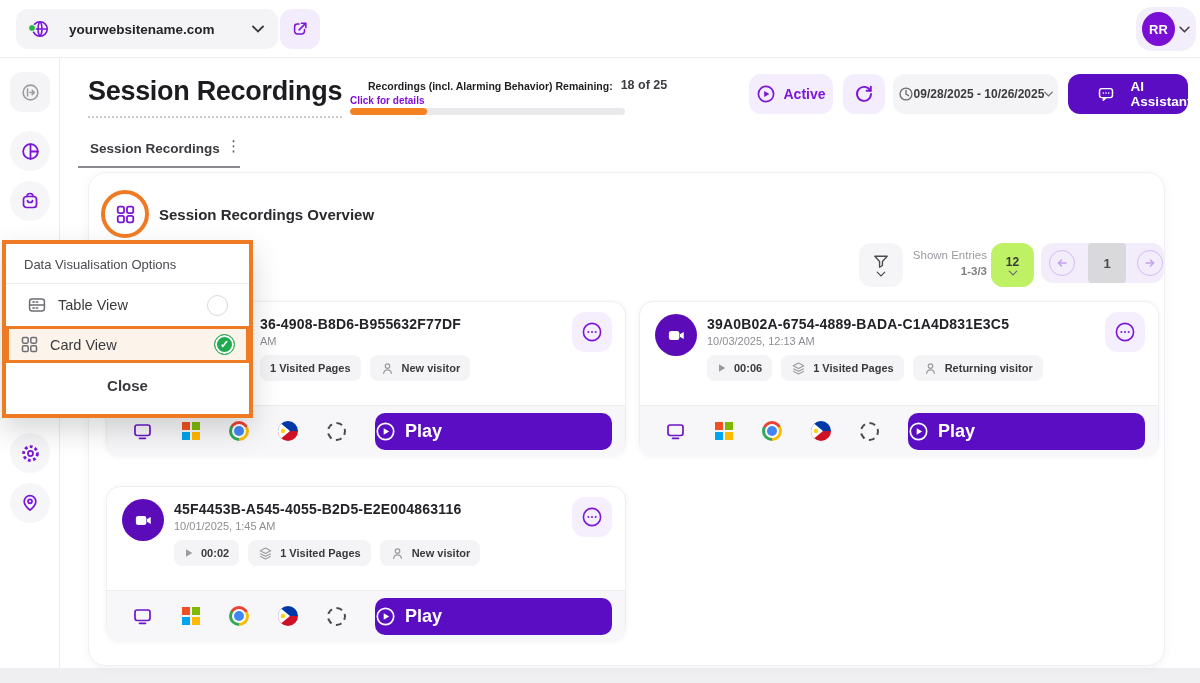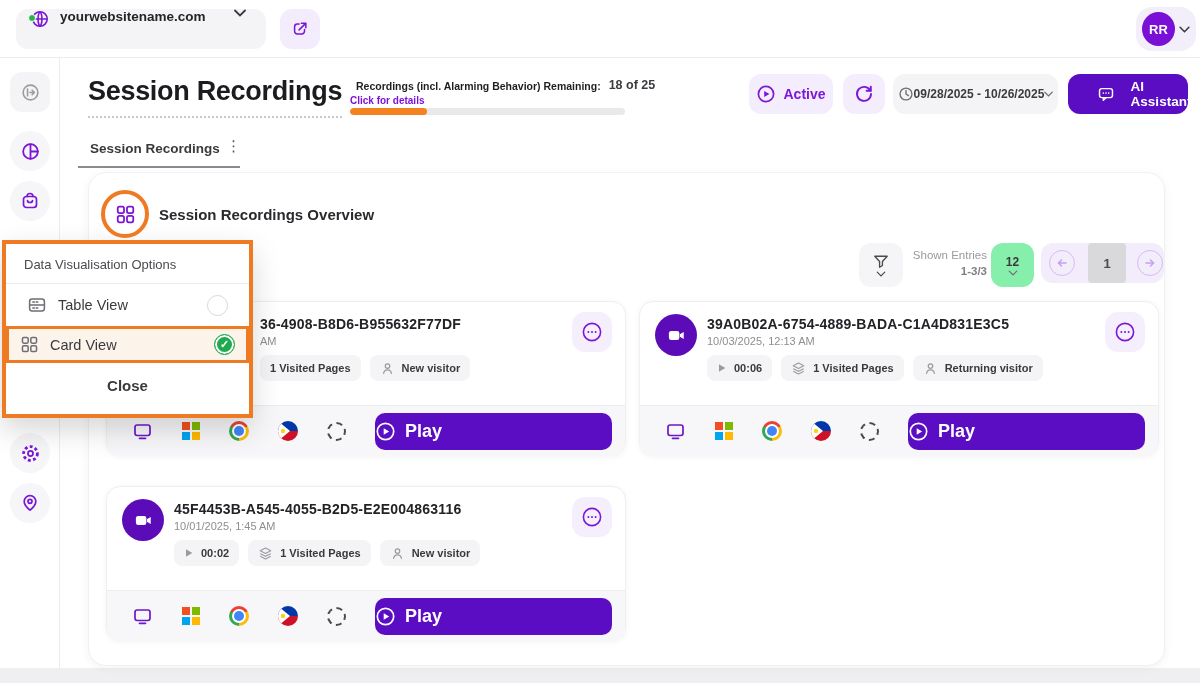--- a/index.html
+++ b/index.html
@@ -1,40 +1,40 @@
 <!DOCTYPE html>
 <html><head>
 <meta charset="utf-8">
 <style>
   * { margin:0; padding:0; box-sizing:border-box; }
   html,body { width:1200px; height:683px; font-family:"Liberation Sans", sans-serif; background:#efeff1; overflow:hidden; }
   svg { display:block; }
 
   
   .topbar { position:absolute; left:0; top:0; width:1200px; height:58px; background:#fff; border-bottom:1px solid #ececef; z-index:10; }
-  .site-pill { position:absolute; left:16px; top:9px; height:40px; min-width:250px; background:#f4f4f6; border-radius:12px; display:flex; gap:10px; padding:0 14px; cursor:pointer; }
+  .site-pill { position:absolute; left:16px; top:9px; height:40px; min-width:250px; background:#f4f4f6; border-radius:12px; display:flex; align-items:center; gap:19px; padding:0 14px; cursor:pointer; }
   .site-pill .globe { position:relative; width:20px; height:20px; }
   .globe-dot { position:absolute; left:-2px; top:5px; width:8px; height:8px; border-radius:50%; background:#28b446; border:1.5px solid #fff; }
   .site-name { font-size:13.5px; font-weight:700; color:#242428; }
   .ext-btn { position:absolute; left:280px; top:9px; width:40px; height:40px; background:#f3ecfd; border-radius:12px; display:flex; align-items:center; justify-content:center; cursor:pointer; }
   .avatar-pill { position:absolute; left:1136px; top:7px; width:60px; height:44px; background:#f2eefa; border-radius:16px; display:flex; align-items:center; gap:4px; padding:0 6px; cursor:pointer; }
   .avatar-circle { width:34px; height:34px; border-radius:50%; background:#7a0fd6; color:#fff; font-size:13px; font-weight:700; display:flex; align-items:center; justify-content:center; }
 
   
   .sidebar { position:absolute; left:0; top:58px; width:60px; height:610px; background:#fff; border-right:1px solid #ececef; z-index:5; }
   .side-ic { position:absolute; left:10px; width:40px; height:40px; display:flex; align-items:center; justify-content:center; cursor:pointer; }
   .side-ic.sq { background:#f4f4f6; border-radius:12px; color:#9a9aa0; }
   .side-ic.rd { background:#f6f6f8; border-radius:50%; color:#7b16d6; }
 
   
   .main-bg { position:absolute; left:60px; top:58px; width:1140px; height:610px; background:#fff; }
 
   .page-title { position:absolute; left:88px; top:76px; font-size:27px; font-weight:700; color:#1c1c20; letter-spacing:-0.3px; border-bottom:2px dotted #c9c9cd; padding-bottom:9px; }
 
-  .rem-row { position:absolute; left:356px; top:78px; width:300px; display:flex; align-items:flex-end; gap:8px; }
+  .rem-row { position:absolute; left:368px; top:78px; width:300px; display:flex; align-items:flex-end; gap:8px; }
   .rem-label { font-size:10.5px; font-weight:700; color:#1f1f23; }
   .rem-value { font-size:12.5px; font-weight:600; color:#3c3c40; white-space:nowrap; }
   .details-link { position:absolute; left:350px; top:95px; font-size:10px; font-weight:600; color:#8012d8; cursor:pointer; }
   .progress-track { position:absolute; left:350px; top:108px; width:275px; height:7px; background:#e9e9eb; border-radius:4px; overflow:hidden; }
   .progress-fill { height:100%; background:#f58220; border-radius:4px; }
 
   .ctl { position:absolute; top:74px; height:40px; border-radius:12px; display:flex; align-items:center; justify-content:center; cursor:pointer; }
   .ctl-active { left:749px; width:84px; background:#f4edfd; gap:7px; color:#7d17d8; font-size:14px; font-weight:700; }
   .ctl-refresh { left:843px; width:42px; background:#f4edfd; color:#7b16d6; }
   .ctl-date { left:893px; width:165px; background:#f4f4f6; color:#3c3c40; font-size:12px; font-weight:700; }
@@ -46,21 +46,21 @@
 
   
   .panel { position:absolute; left:88px; top:172px; width:1077px; height:494px; background:#fff; border:1px solid #f1f1f3; border-radius:18px; box-shadow:0 2px 10px rgba(20,20,40,.05); }
   .grid-btn { position:absolute; left:12px; top:17px; width:48px; height:48px; border:4px solid #ee7b23; border-radius:50%; background:#fff; display:flex; align-items:center; justify-content:center; color:#7b16d6; cursor:pointer; z-index:70; }
   .grid-caret { position:absolute; left:30px; top:68px; color:#9a9aa0; }
   .overview-title { position:absolute; left:70px; top:33px; font-size:15px; font-weight:700; color:#2a2a2e; }
 
   .filter-btn { position:absolute; left:770px; top:70px; width:44px; height:44px; background:#f5f5f7; border-radius:12px; display:flex; flex-direction:column; align-items:center; justify-content:center; gap:1px; color:#4a4a4e; cursor:pointer; }
   .entries { position:absolute; left:808px; top:74px; width:90px; text-align:right; font-size:11.5px; color:#9a9aa0; line-height:16px; }
   .entries b { color:#808085; font-weight:700; }
-  .size-btn { position:absolute; left:902px; top:70px; width:43px; height:44px; background:#86efac; border-radius:12px; display:flex; flex-direction:column; align-items:center; justify-content:center; gap:1px; color:#3a3a3e; font-size:12px; font-weight:700; cursor:pointer; }
+  .size-btn { position:absolute; left:902px; top:70px; width:43px; height:44px; background:#bef264; border-radius:12px; display:flex; flex-direction:column; align-items:center; justify-content:center; gap:1px; color:#3a3a3e; font-size:12px; font-weight:700; cursor:pointer; }
   .pager { position:absolute; left:952px; top:70px; width:123px; height:40px; background:#f2ecfb; border-radius:12px; display:flex; align-items:center; }
   .pg-arrow { width:26px; height:26px; border-radius:50%; border:1.5px solid #d7bcf4; color:#c3a1ee; display:flex; align-items:center; justify-content:center; cursor:pointer; }
   .pg-arrow.l { margin-left:8px; } .pg-arrow.r { margin-left:11px; }
   .pg-num { width:38px; height:40px; margin-left:13px; background:#d9d9db; border-radius:4px; display:flex; align-items:center; justify-content:center; font-size:13px; font-weight:700; color:#4a4a4e; cursor:pointer; }
 
   
   .card { position:absolute; width:520px; height:155px; background:#fff; border:1px solid #efeff1; border-radius:14px; box-shadow:0 1px 6px rgba(20,20,40,.05); }
   .card1 { left:17px; top:128px; } .card2 { left:550px; top:128px; } .card3 { left:17px; top:313px; }
   .cam { position:absolute; left:15px; top:12px; width:42px; height:42px; border-radius:50%; background:#5c0bb8; display:flex; align-items:center; justify-content:center; }
   .card-body { padding:14px 0 0 67px; }

